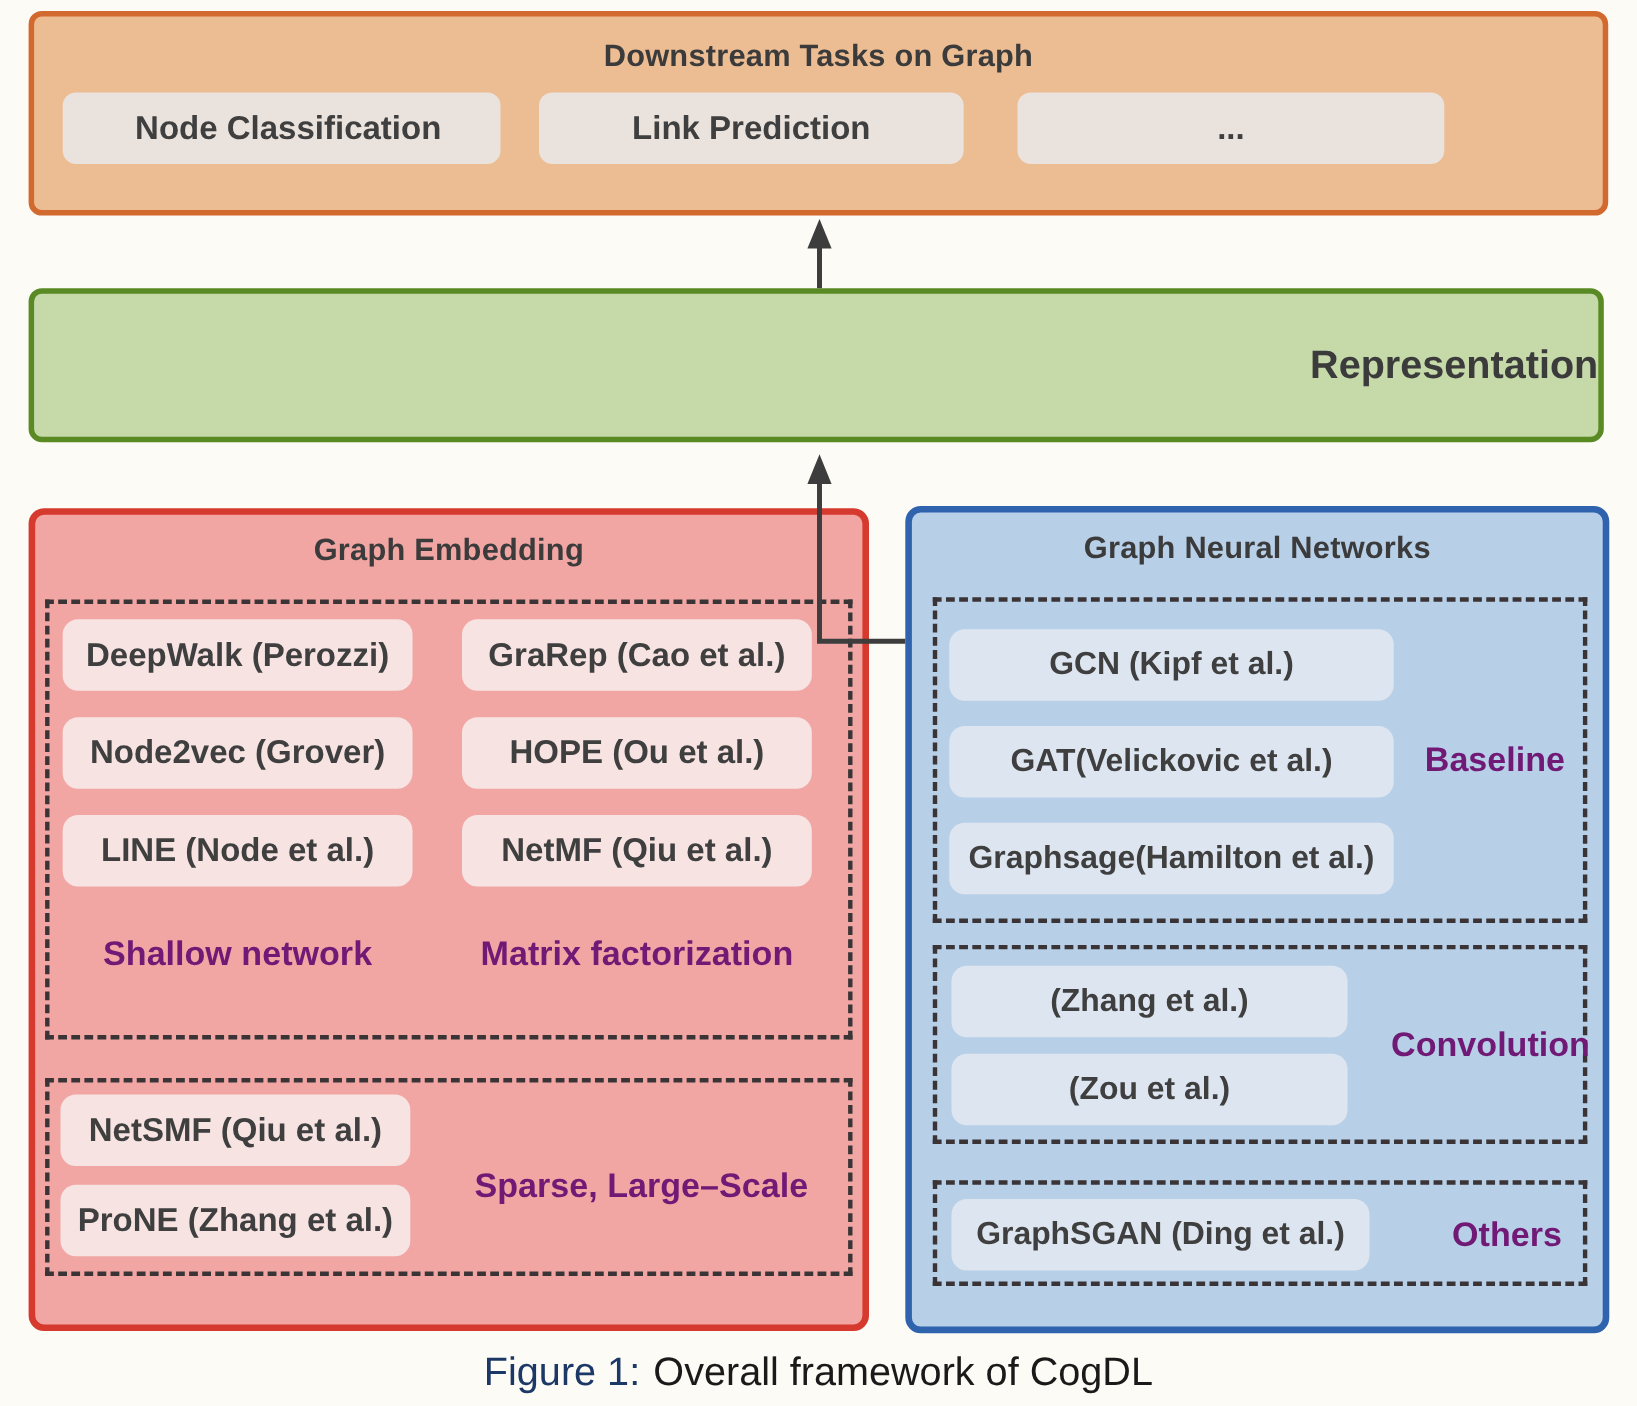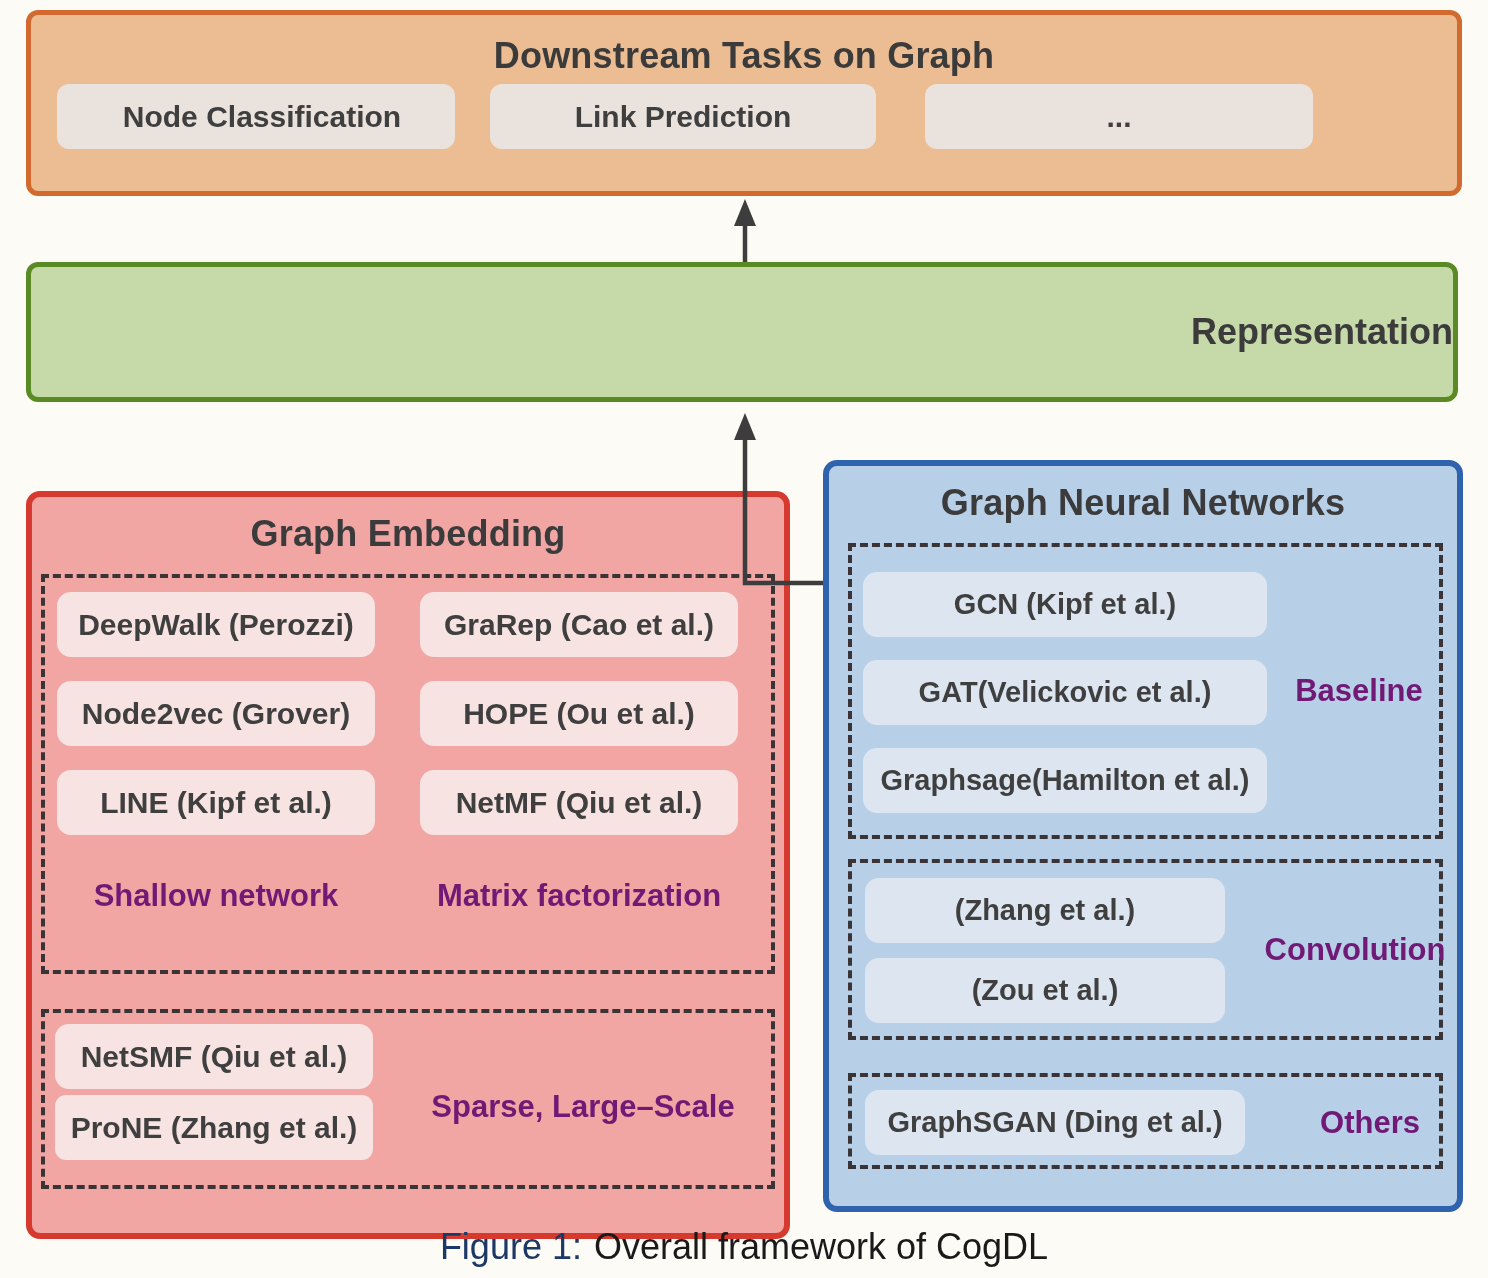--- a/index.html
+++ b/index.html
@@ -13,21 +13,21 @@
   html,body{margin:0;padding:0;}
   body{background:var(--page-bg);}
   .canvas{
     position:relative; width:1488px; height:1278px; overflow:hidden;
     background:var(--page-bg);
     font-family:"Liberation Sans", sans-serif;
   }
   .box{position:absolute; box-sizing:border-box;}
   .box h2{
     margin:0; position:absolute; left:0; right:0; text-align:center;
-    font-size:36px; font-weight:700; color:var(--title-ink); letter-spacing:.2px;
+    font-size:28px; font-weight:700; color:var(--title-ink); letter-spacing:.2px;
   }
   .pill{
     position:absolute; display:flex; align-items:center; justify-content:center;
     border-radius:14px; font-size:30px; font-weight:700; color:var(--pill-ink);
     white-space:nowrap;
   }
   .dashed{position:absolute; box-sizing:border-box; border:4px dashed var(--dash);}
   .grouplabel{
     position:absolute; display:flex; align-items:center; justify-content:center;
     font-size:31px; font-weight:600; color:#701a75; white-space:nowrap;
@@ -43,35 +43,35 @@
   .downstream .t2{left:894px; width:388px;}
 
   
   .representation{left:26px; top:262px; width:1432px; height:140px;
     background:var(--representation-bg); border:5px solid var(--representation-border); border-radius:12px;
     display:flex; align-items:center; justify-content:flex-end;
     font-size:36px; font-weight:700; color:var(--title-ink);}
 
   
   .embedding{left:26px; top:462px; width:764px; height:748px;
-    background:var(--embedding-bg); border:6px solid var(--embedding-border); border-radius:14px;margin-top:29px;}
+    background:var(--embedding-bg); border:6px solid var(--embedding-border); border-radius:14px;}
   .embedding h2{top:16px;}
   .embedding .pill{background:var(--embedding-pill-bg); width:318px; height:65px;}
   .d-em1{left:9px;  top:77px;  width:734px; height:400px;}
   .d-em1 .p0{left:12px;  top:14px;}
   .d-em1 .p1{left:375px; top:14px;}
   .d-em1 .p2{left:12px;  top:103px;}
   .d-em1 .p3{left:375px; top:103px;}
   .d-em1 .p4{left:12px;  top:192px;}
   .d-em1 .p5{left:375px; top:192px;}
   .d-em1 .l0{left:12px;  top:296px; width:318px; height:44px;}
   .d-em1 .l1{left:375px; top:296px; width:318px; height:44px;}
   .d-em2{left:9px; top:512px; width:734px; height:180px;}
   .d-em2 .p0{left:10px; top:11px;}
-  .d-em2 .p1{left:10px; top:82px;border-radius:11px;}
+  .d-em2 .p1{left:10px; top:93px;}
   .d-em2 .l0{left:368px; top:72px; width:340px; height:44px;}
 
   
   .gnn{left:823px; top:460px; width:640px; height:752px;
     background:var(--gnn-bg); border:6px solid var(--gnn-border); border-radius:14px;}
   .gnn h2{top:16px;}
   .gnn .pill{background:var(--gnn-pill-bg); height:65px; font-size:29px;}
   .d-g1{left:19px; top:77px; width:595px; height:296px;}
   .d-g1 .p0{left:11px; top:25px;  width:404px;}
   .d-g1 .p1{left:11px; top:113px; width:404px;}
@@ -113,21 +113,21 @@
     <span>Representation</span>
   </section>
 
   <section class="box embedding">
     <h2>Graph Embedding</h2>
     <div class="dashed d-em1">
       <div class="pill p0">DeepWalk (Perozzi)</div>
       <div class="pill p1">GraRep (Cao et al.)</div>
       <div class="pill p2">Node2vec (Grover)</div>
       <div class="pill p3">HOPE (Ou et al.)</div>
-      <div class="pill p4">LINE (Kipf et al.)</div>
+      <div class="pill p4">LINE (Node et al.)</div>
       <div class="pill p5">NetMF (Qiu et al.)</div>
       <div class="grouplabel l0">Shallow network</div>
       <div class="grouplabel l1">Matrix factorization</div>
     </div>
     <div class="dashed d-em2">
       <div class="pill p0">NetSMF (Qiu et al.)</div>
       <div class="pill p1">ProNE (Zhang et al.)</div>
       <div class="grouplabel l0">Sparse, Large–Scale</div>
     </div>
   </section>

